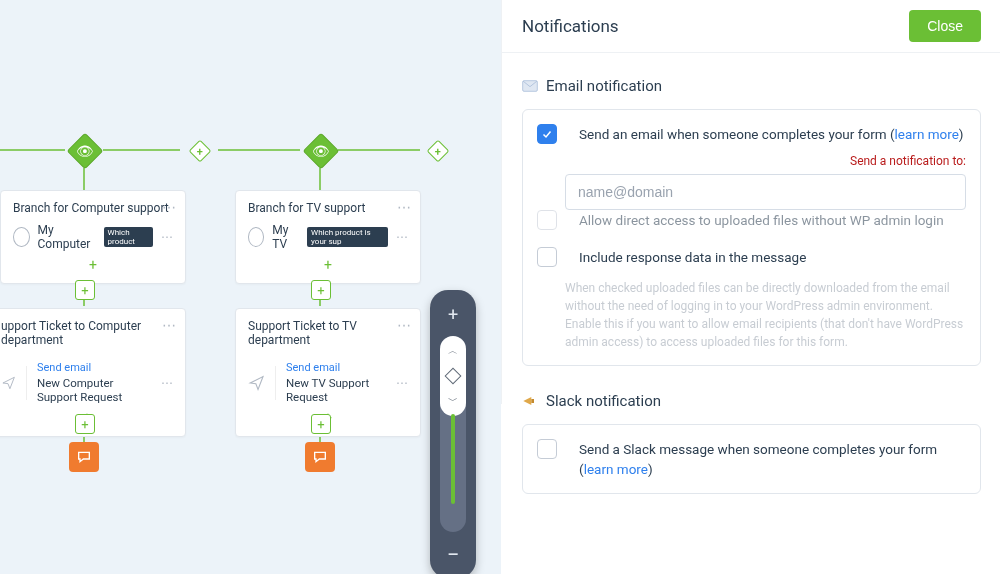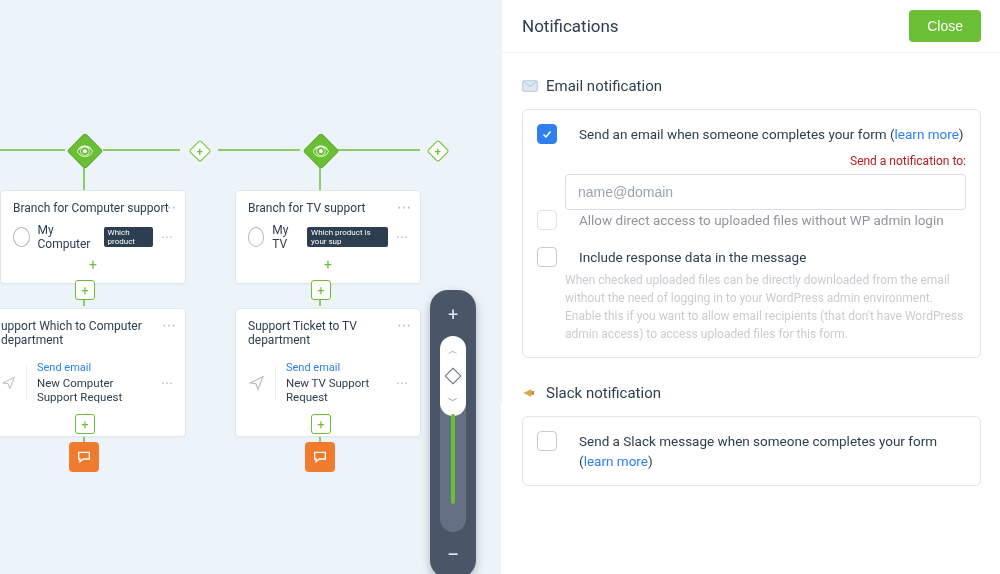--- a/index.html
+++ b/index.html
@@ -42,21 +42,21 @@
   .sect-title{display:flex;align-items:center;gap:8px;font-size:15px;color:#2c3e50;margin-bottom:14px;}
   .sect-icon{width:16px;height:14px;display:inline-block;}
   .box{border:1px solid #e1e6ec;border-radius:6px;padding:14px 14px;}
   .chk-row{display:flex;align-items:flex-start;gap:22px;font-size:13.5px;color:#2c3e50;line-height:1.5;}
   .chk-row + .chk-row{margin-top:14px;}
   .chk{width:18px;height:18px;border-radius:4px;border:1.5px solid #c5ccd6;flex:none;display:flex;align-items:center;justify-content:center;background:#fff;cursor:pointer;}
   .chk.on{background:#2f80ed;border-color:#2f80ed;color:#fff;}
   .chk.on svg{display:block;}
   .chk svg{display:none;}
   .link{color:#2f80ed;cursor:pointer;}
-  .subnote{font-size:12px;color:#9aa3af;margin-left:28px;margin-top:4px;line-height:1.5;}
+  .subnote{font-size:12px;color:#9aa3af;margin-left:28px;margin-top:12px;line-height:1.5;}
   .fld-label{font-size:12px;color:#b91c1c;margin:10px 0 6px 28px;text-align:right;}
   .txt{width:calc(100% - 28px);margin-left:28px;box-sizing:border-box;border:1px solid #d6dde6;border-radius:4px;padding:9px 12px;font-size:14px;color:#2c3e50;}
   .txt::placeholder{color:#9aa3af;}
   .disabled-row{opacity:.55;}
   .slackicon{width:16px;height:14px;}
 </style>
 </head>
 <body>
 
 <div class="canvas">
@@ -109,21 +109,21 @@
         <span style="margin-left:auto;color:#b0b8c3;">⋯</span>
       </div>
       <div class="inner-add">+</div>
     </div>
 
     <div class="plus-below" style="left:75px;top:280px;">+</div>
     <div class="plus-below" style="left:311px;top:280px;">+</div>
 
     <div class="card" style="left:-12px;top:308px;width:172px;">
       <div class="menu">⋯</div>
-      <div class="title">upport Which to Computer department</div>
+      <div class="title">upport Ticket to Computer department</div>
       <div class="mailrow">
         <svg class="plane" width="22" height="22" viewBox="0 0 24 24" fill="none" stroke="#b0b8c3" stroke-width="1.5">
             <path d="M3 12 L21 3 L14 21 L11 13 Z"></path>
           </svg>
         <div class="vline"></div>
         <div class="col">
           <span class="lbl">Send email</span>
           <span class="val">New Computer Support Request</span>
         </div>
         <span style="margin-left:auto;color:#b0b8c3;">⋯</span>

